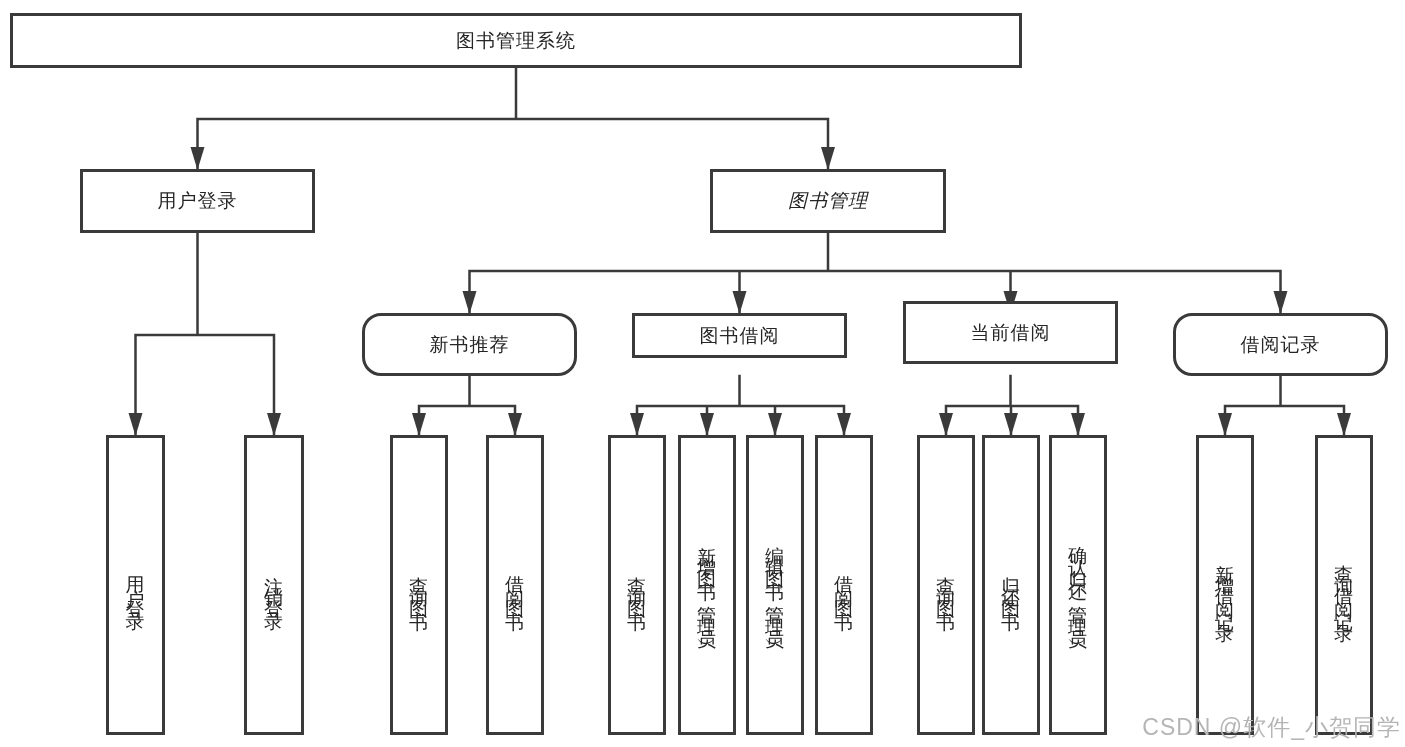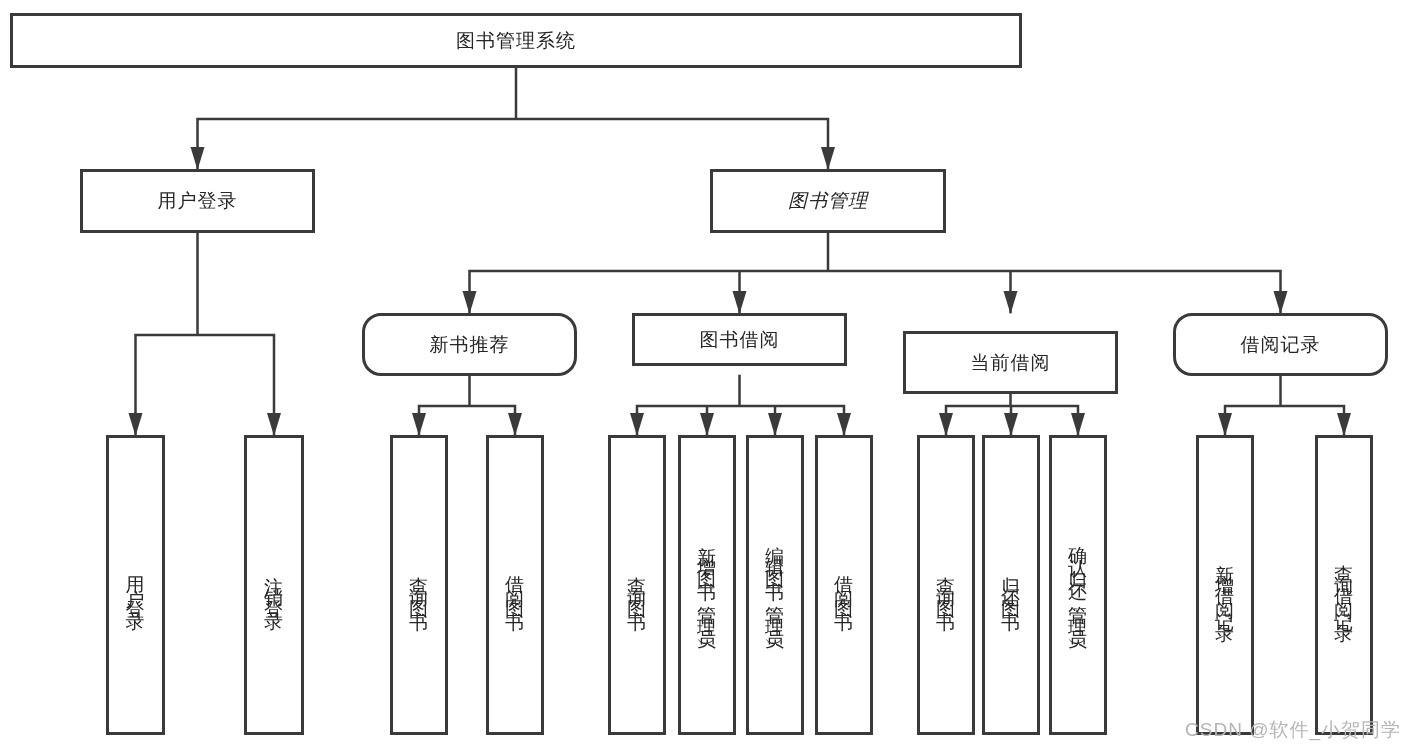--- a/index.html
+++ b/index.html
@@ -35,21 +35,21 @@
   .vnode .vtext{
     writing-mode:vertical-rl;
     text-orientation:mixed;
     letter-spacing:12px;
     font-size:19px;
     line-height:1;
   }
   #watermark{
     position:absolute;
     right:4px;bottom:4px;
-    font-size:19px;
+    font-size:23px;
     color:var(--wm);
     letter-spacing:1px;
     z-index:3;
     white-space:nowrap;
   }
 </style>
 </head>
 <body>
 
 <div id="canvas">
@@ -96,22 +96,22 @@
       <polygon points="1337,413 1351,413 1344,436"></polygon>
     </g>
   </svg>
 
   <div class="node" style="left:10px;top:13px;width:1012px;height:55px;">图书管理系统</div>
 
   <div class="node" style="left:80px;top:169px;width:235px;height:64px;">用户登录</div>
   <div class="node" style="left:710px;top:169px;width:236px;height:64px;font-style:italic;">图书管理</div>
 
   <div class="node" style="left:362px;top:313px;width:215px;height:63px;border-radius:19px;">新书推荐</div>
-  <div class="node" style="left:632px;top:313px;width:215px;height:53px;">图书借阅</div>
-  <div class="node" style="left:903px;top:331px;width:215px;height:63px;">当前借阅</div>
+  <div class="node" style="left:632px;top:313px;width:215px;height:45px;">图书借阅</div>
+  <div class="node" style="left:903px;top:301px;width:215px;height:63px;">当前借阅</div>
   <div class="node" style="left:1173px;top:313px;width:215px;height:63px;border-radius:19px;">借阅记录</div>
 
   <div class="node vnode" style="left:106px;top:435px;width:59px;height:300px;">
     <span class="vtext">用户登录</span>
   </div>
   <div class="node vnode" style="left:244px;top:435px;width:60px;height:300px;">
     <span class="vtext">注销登录</span>
   </div>
 
   <div class="node vnode" style="left:390px;top:435px;width:58px;height:300px;">

